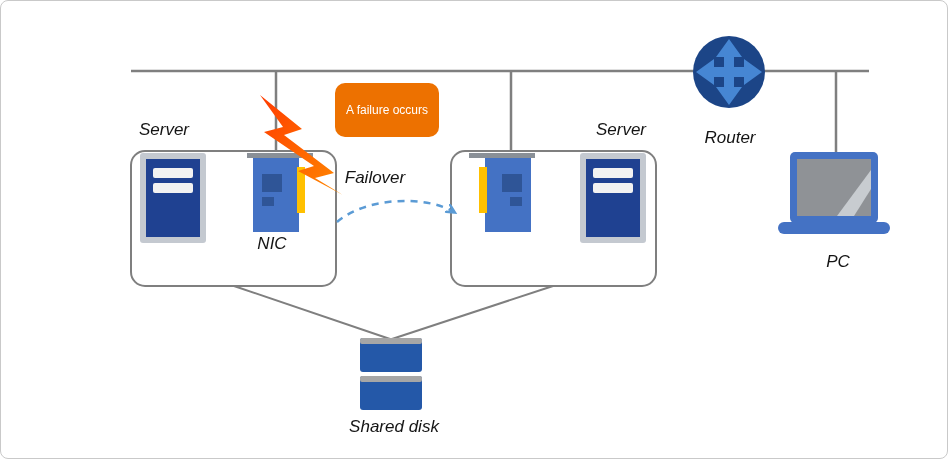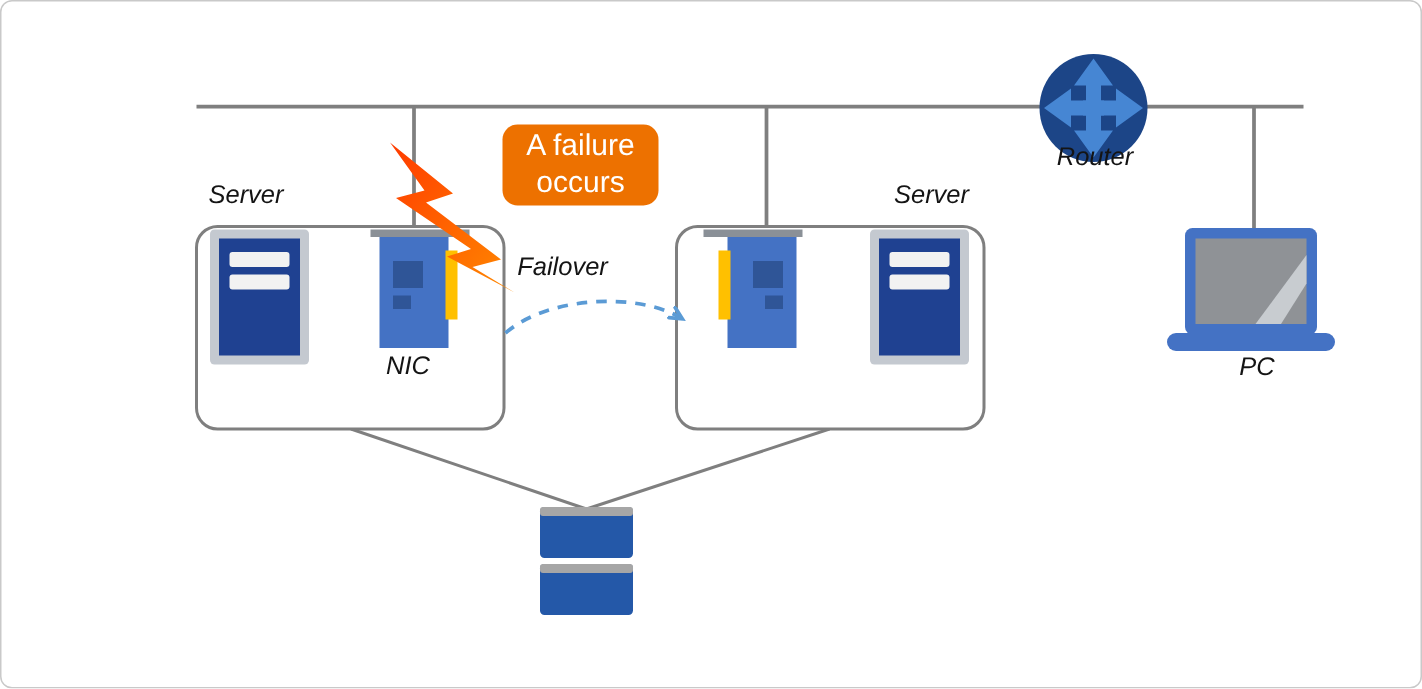--- a/index.html
+++ b/index.html
@@ -10,21 +10,21 @@
   }
   .diagram-svg{position:absolute;left:0;top:0;}
   .label{
     position:absolute;transform:translateX(-50%);
     font-size:17px;color:#141414;white-space:nowrap;font-style:italic;
   }
   .callout{
     position:absolute;left:334px;top:82px;width:104px;height:54px;
     background:var(--callout_orange);border-radius:10px;color:#fff;
     display:flex;align-items:center;justify-content:center;text-align:center;
-    font-size:20px;line-height:1.25;padding:3px;box-sizing:border-box;
+    font-size:12px;line-height:1.25;padding:3px;box-sizing:border-box;
   }
   
   .net{stroke:var(--line_gray);stroke-width:2.5;fill:none;}
   .thin{stroke:var(--line_gray);stroke-width:2;fill:none;}
   .groupbox{fill:#fff;stroke:var(--line_gray);stroke-width:2;}
   .server-frame{fill:var(--server_frame);}
   .server-body{fill:var(--server_blue);}
   .server-bar{fill:#f2f2f2;}
   .nic-bracket{fill:var(--nic_bracket);}
   .nic-body{fill:var(--nic_blue);}
@@ -125,22 +125,23 @@
     <g>
       <rect class="disk-body" x="359" y="337" width="62" height="34" rx="3"></rect>
       <rect class="disk-stripe" x="359" y="337" width="62" height="6" rx="2"></rect>
       <rect class="disk-body" x="359" y="375" width="62" height="34" rx="3"></rect>
       <rect class="disk-stripe" x="359" y="375" width="62" height="6" rx="2"></rect>
     </g>
   </svg>
 
   <div class="label" style="left:163px;top:119px">Server</div>
   <div class="label" style="left:620px;top:119px">Server</div>
-  <div class="label" style="left:729px;top:94px">Router</div>
+  <div class="label" style="left:729px;top:127px">Router</div>
   <div class="label" style="left:271px;top:233px">NIC</div>
   <div class="label" style="left:374px;top:167px">Failover</div>
-  <div class="label" style="left:837px;top:234px">PC</div>
+  <div class="label" style="left:837px;top:251px">PC</div>
+  <div class="label" style="left:393px;top:416px">Shared disk</div>
 
   <div class="callout">
     <span>A failure occurs</span>
   </div>
 
 </div>
 
 </body></html>

